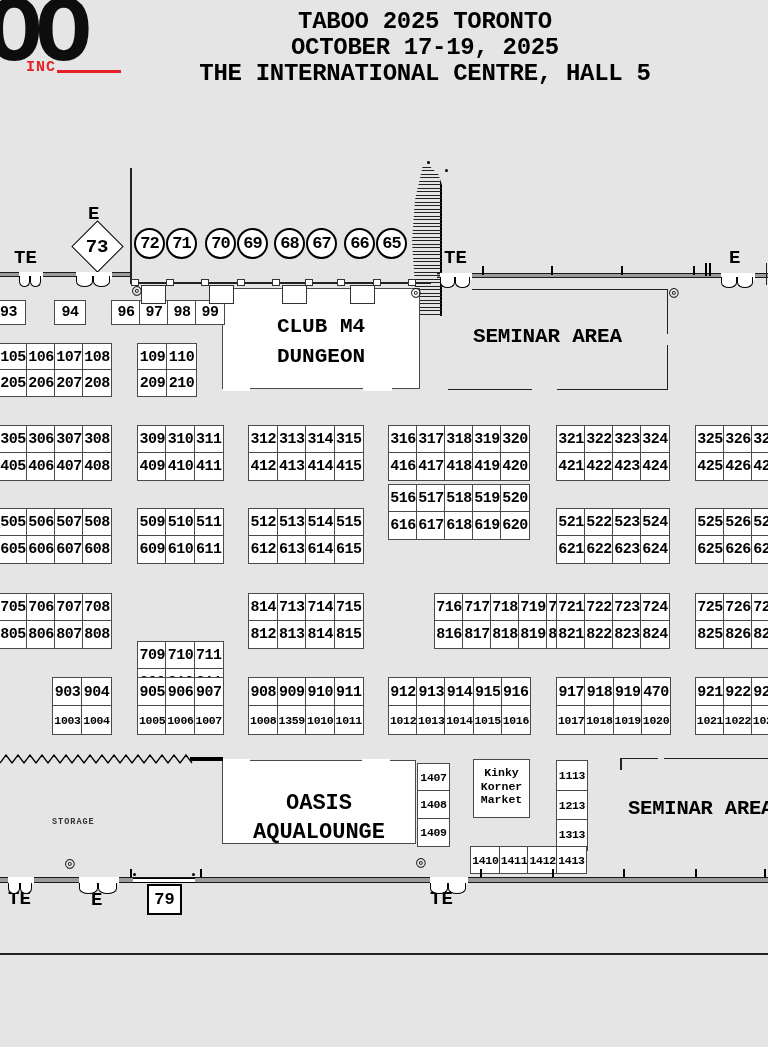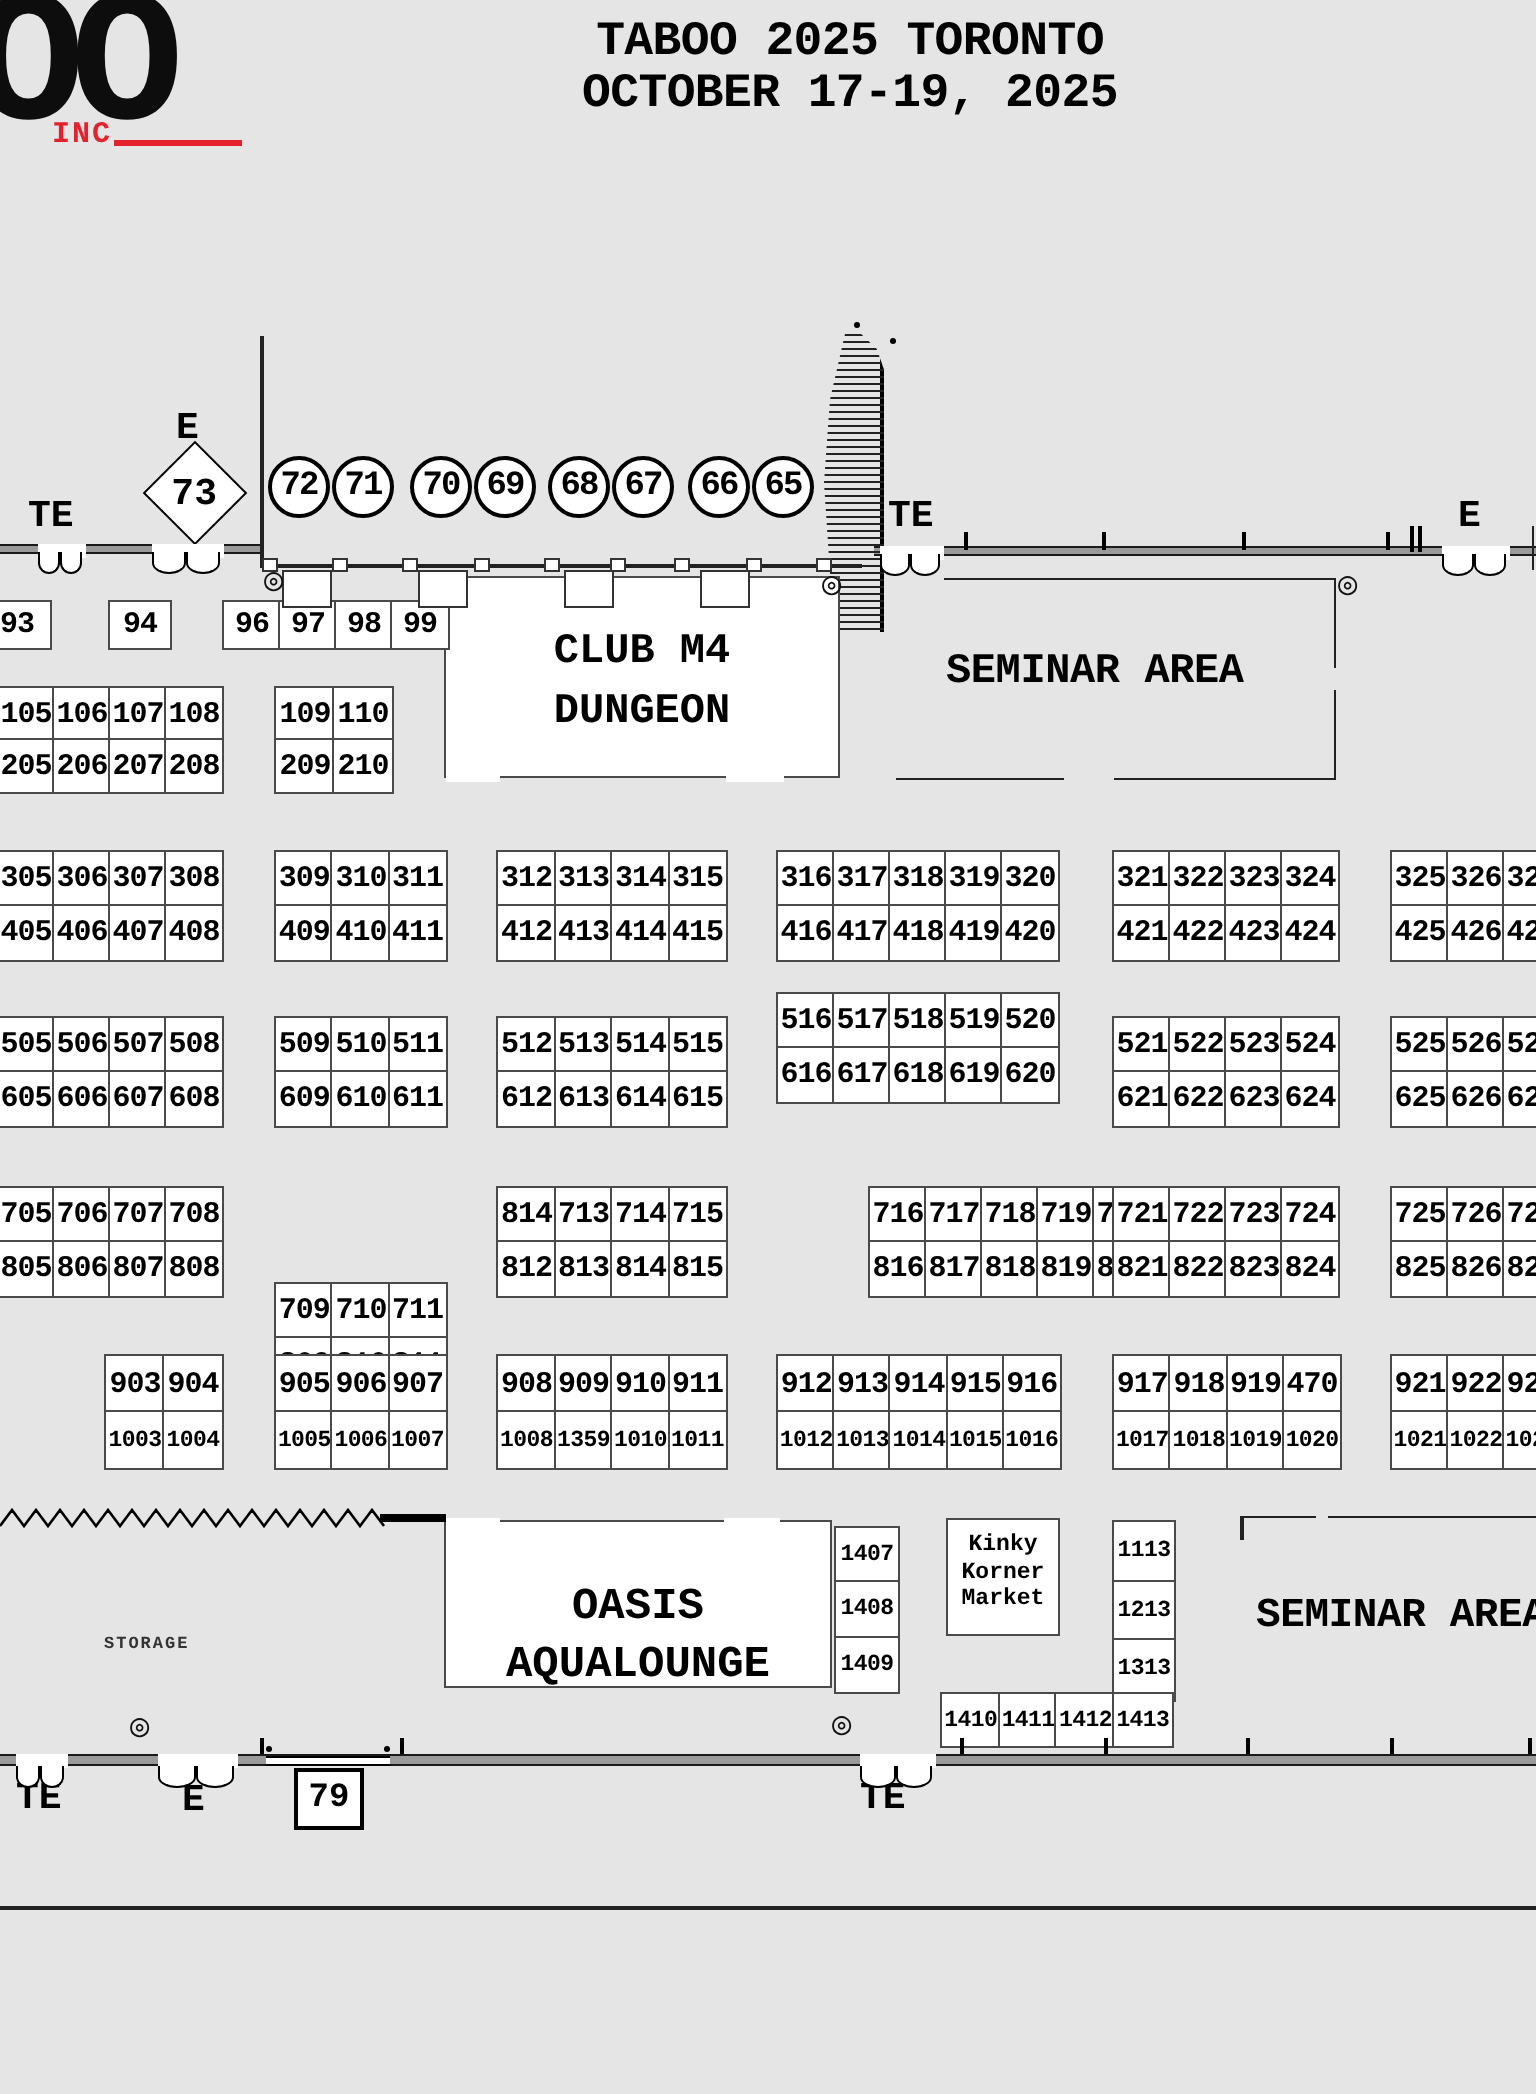--- a/index.html
+++ b/index.html
@@ -44,20 +44,21 @@
 <body>
 
 <div id="stage">
 
   <div id="logo-main">OO</div>
   <div id="logo-sub">INC</div>
   <div class="redline" style="left:57px;top:70px;width:64px;height:3px"></div>
   <div id="title">
     <span style="display:block">TABOO 2025 TORONTO</span>
     <span style="display:block">OCTOBER 17-19, 2025</span>
+    <span style="display:block">THE INTERNATIONAL CENTRE, HALL 5</span>
   </div>
 
   <div class="wall" style="left:0;top:272px;width:131px;height:5px"></div>
   <div class="wall" style="left:437px;top:273px;width:331px;height:5px"></div>
   <div class="line" style="left:130px;top:282px;width:301px;height:2px"></div>
   <div class="line" style="left:129.5px;top:168px;width:2px;height:115px"></div>
   <div class="line" style="left:765.5px;top:263px;width:1.5px;height:22px"></div>
 
   <div class="lbl" style="left:14px;top:247px;font-size:19px">TE</div>
   <div class="lbl" style="left:88px;top:203px;font-size:19px">E</div>
@@ -237,21 +238,21 @@
     <div class="block" style="left: 248px; top: 508px; grid-template-columns: repeat(4, 28.5px); grid-auto-rows: 27px;">
       <div class="bcell">512</div>
       <div class="bcell">513</div>
       <div class="bcell">514</div>
       <div class="bcell">515</div>
       <div class="bcell">612</div>
       <div class="bcell">613</div>
       <div class="bcell">614</div>
       <div class="bcell">615</div>
     </div>
-    <div class="block" style="left: 388px; top: 496px; grid-template-columns: repeat(5, 28px); grid-auto-rows: 27px;">
+    <div class="block" style="left: 388px; top: 484px; grid-template-columns: repeat(5, 28px); grid-auto-rows: 27px;">
       <div class="bcell">516</div>
       <div class="bcell">517</div>
       <div class="bcell">518</div>
       <div class="bcell">519</div>
       <div class="bcell">520</div>
       <div class="bcell">616</div>
       <div class="bcell">617</div>
       <div class="bcell">618</div>
       <div class="bcell">619</div>
       <div class="bcell">620</div>

